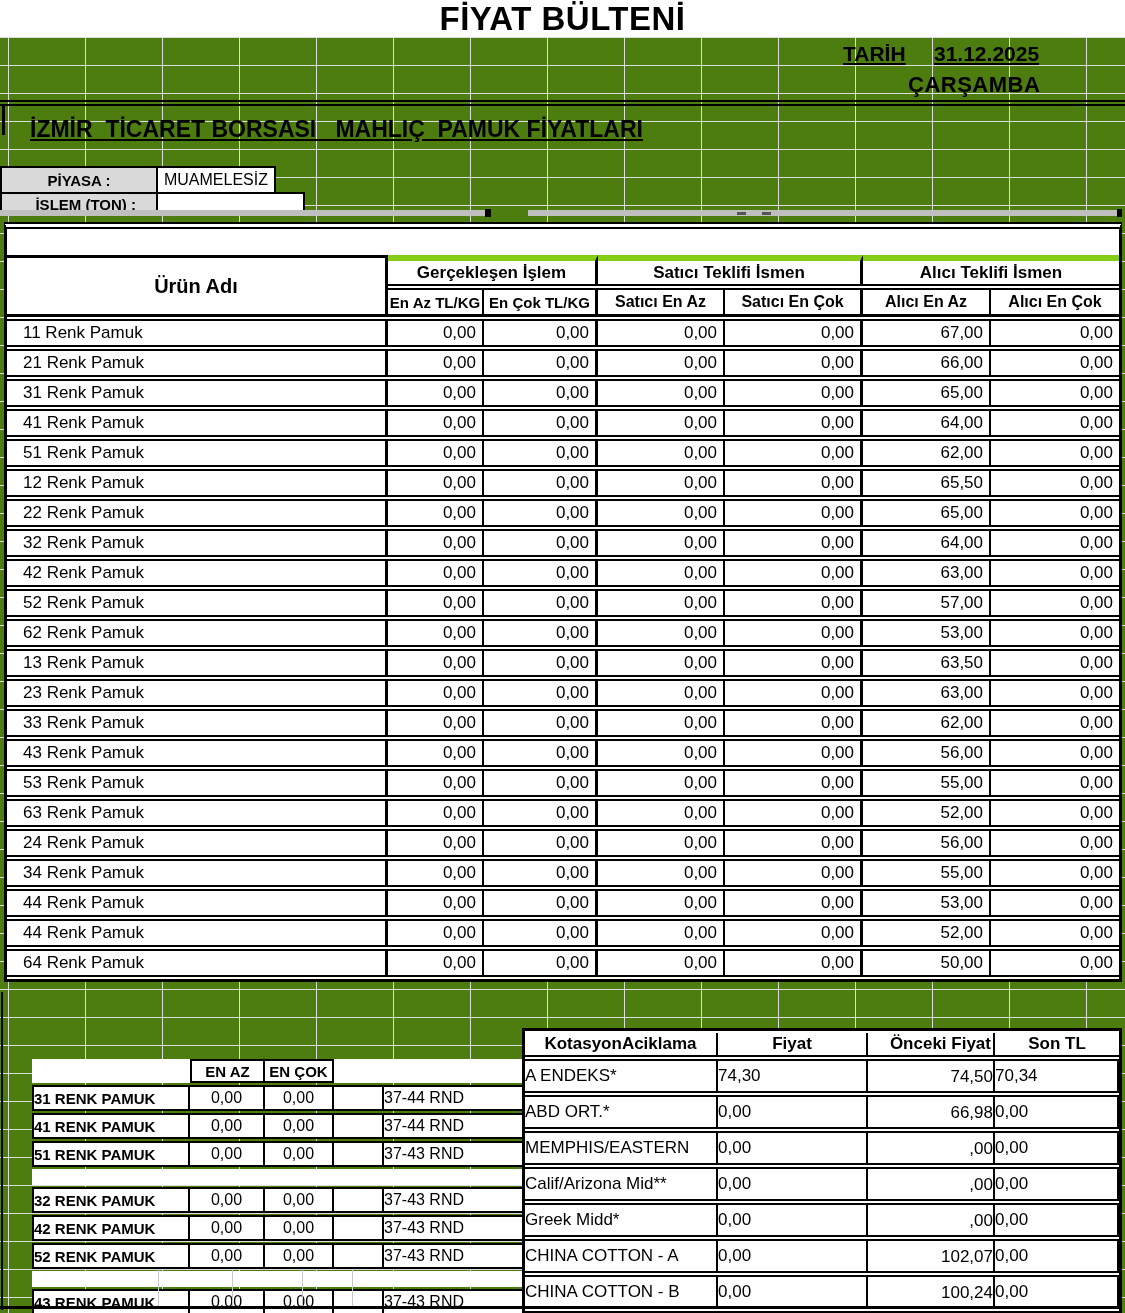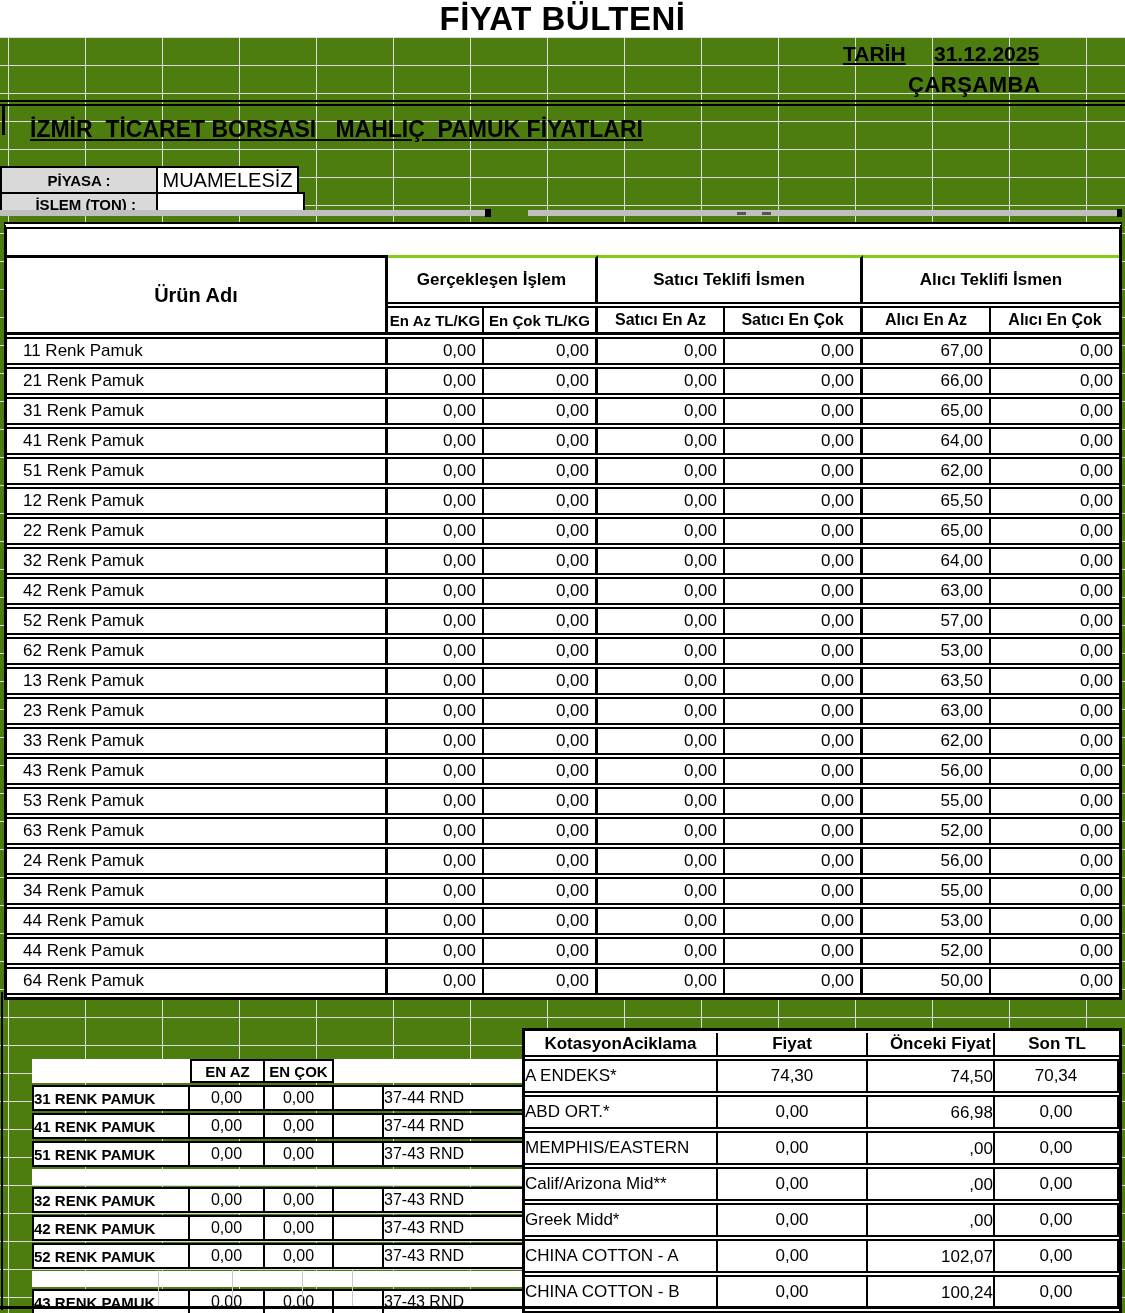--- a/index.html
+++ b/index.html
@@ -21,39 +21,39 @@
   .rule{left:0;width:1125px;height:2px;background:#000;}
   .izmir-tick{left:2px;top:104px;width:3px;height:31px;background:#000;}
   .section-title{left:30px;top:108px;font-size:23px;font-weight:bold;
     text-decoration:underline;white-space:pre;margin-top:8px;}
   
   .cellbox{box-sizing:border-box;border:2px solid #000;display:flex;align-items:center;}
   .graycell{background:#d9d9d9;}
   .whitecell{background:#fff;}
   .piyasa-label{left:0;top:166px;width:158px;height:28px;justify-content:center;
     font-size:15px;font-weight:bold;}
-  .piyasa-value{left:156px;top:166px;width:143px;height:28px;justify-content:center;font-size:20px;}
+  .piyasa-value{left:156px;top:166px;width:120px;height:28px;justify-content:center;font-size:16px;}
   .islem-label{left:0;top:192px;width:158px;height:24px;justify-content:flex-end;
     padding-right:20px;font-size:15px;font-weight:bold;}
   .islem-value{left:156px;top:192px;width:149px;height:24px;}
   
   .strip{background:#bfbfbf;height:6px;top:210px;}
   .strip-a{left:0;width:486px;}
   .strip-b{left:528px;width:594px;}
   .tickblk{background:#000;}
   .dash{background:#555;height:3px;width:9px;top:212px;}
   
   .main-wrap{left:4px;top:222px;width:1118px;box-sizing:border-box;background:#fff;
     border:3px solid #000;border-top:7px double #000;}
   .spacer{height:24px;}
   table{border-collapse:separate;border-spacing:0 2px;table-layout:fixed;}
   .main-table{width:100%;}
   .main-table th,.main-table td{box-sizing:border-box;overflow:hidden;white-space:nowrap;padding:0;}
-  .grp{height:49px;font-size:17px;font-weight:bold;text-align:center;
-    border-top:3px solid #84cc16;border-bottom:2px solid #000;border-right:2px solid #000;}
+  .grp{height:31px;font-size:17px;font-weight:bold;text-align:center;
+    border-top:6px solid #84cc16;border-bottom:2px solid #000;border-right:2px solid #000;}
   .grp.thickr{border-right:3px solid #000;}
   .grp.last{border-right:none;}
   .urun{font-size:20px;font-weight:bold;text-align:center;vertical-align:middle;
     border-top:3px solid #000;border-bottom:3px solid #000;border-right:3px solid #000;}
   .sub{height:29px;font-size:16px;font-weight:bold;text-align:center;
     border-top:2px solid #000;border-bottom:3px solid #000;border-right:2px solid #000;}
   .sub.small{font-size:15px;}
   .sub.thickr{border-right:3px solid #000;}
   .sub.last{border-right:none;}
   .main-table td{height:28px;font-size:17px;
@@ -82,21 +82,21 @@
     background:#fff;border:3px solid #000;}
   .quot-table{width:100%;}
   .quot-table th,.quot-table td{box-sizing:border-box;overflow:hidden;white-space:nowrap;padding:0;}
   .q-hdr{height:24px;font-size:17px;font-weight:bold;text-align:center;
     border-bottom:2px solid #000;border-right:2px solid #000;}
   .q-hdr.right{text-align:right;padding-right:2px;}
   .q-hdr.last{border-right:none;}
   .quot-table td{height:34px;font-size:17px;
     border-top:2px solid #000;border-bottom:2px solid #000;border-right:2px solid #000;}
   .q-name{text-align:left;padding-left:4px;}
-  .q-num{text-align:center;padding-right:5px;}
+  .q-num{text-align:left;padding-right:5px;}
   .q-prev{text-align:right;padding-right:5px;padding-top:7px;height:27px;line-height:17px;}
   .q-last{border-right:none;}
   
   .frame-left{left:1px;top:992px;width:2px;height:318px;background:#000;}
   .frame-bottom{left:0;top:1306px;width:1122px;height:3px;background:#000;}
   .cont-line{top:1270px;width:1px;height:36px;background:#c9c9c9;}
 </style>
 </head>
 <body>
 

